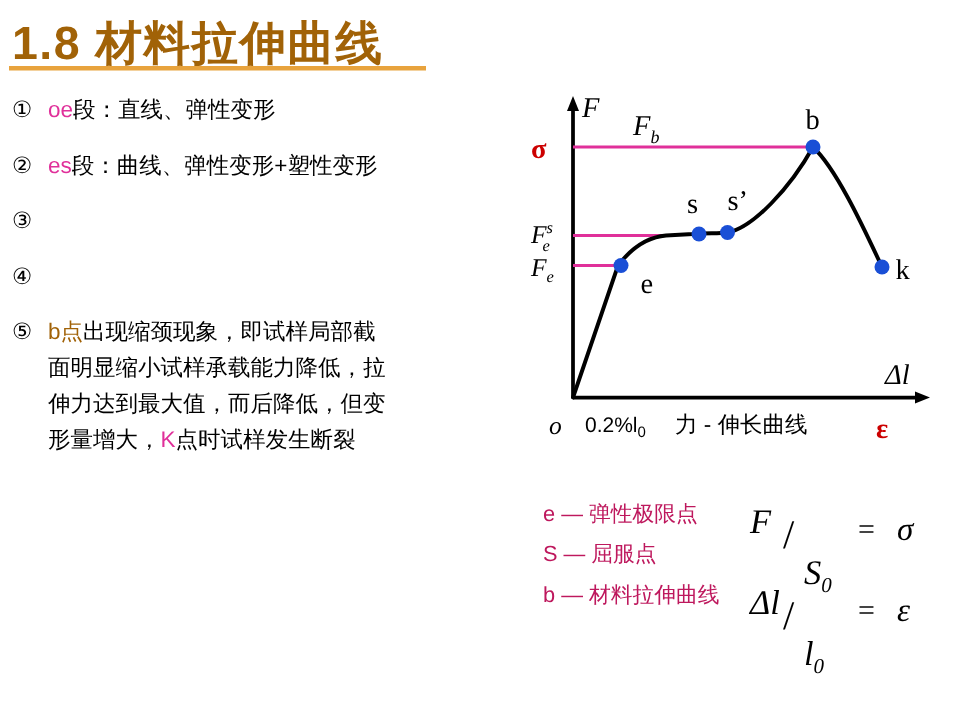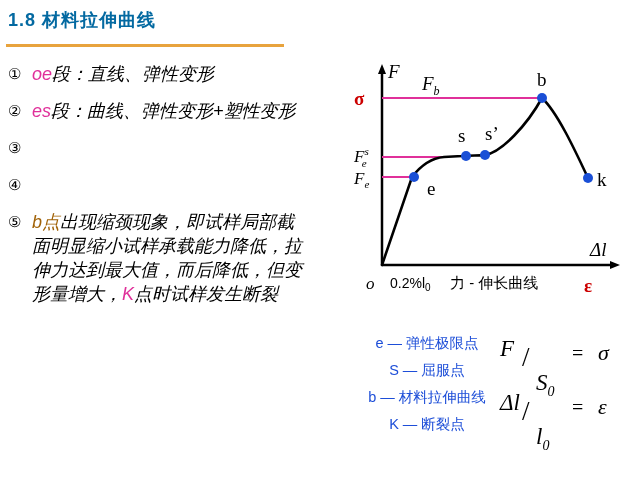--- a/index.html
+++ b/index.html
@@ -18,23 +18,23 @@
     position: relative;
     width: 640px;
     height: 480px;
   }
 
   
   .title {
     position: absolute;
     left: 8px;
     top: 8px;
-    font-size: 18px;
+    font-size: 31px;
     font-weight: bold;
-    color: #0369a1;
+    color: #a16207;
     letter-spacing: 1px;
     white-space: nowrap;
   }
   .title-rule {
     position: absolute;
     left: 6px;
     top: 44px;
     width: 278px;
     height: 3px;
     background: #e8a33d;
@@ -53,24 +53,23 @@
     margin-bottom: 13px;
   }
   .num {
     width: 24px;
     flex: 0 0 24px;
     font-size: 15px;
     color: #000;
     line-height: 24px;
   }
   .item-text {
-    font-size: 18px;
+    font-size: 15px;
     line-height: 24px;
     color: #000;
-    font-style: italic;
   }
   .kw-pink { color: #e0309a; }
   .kw-blue { color: #a16207; }
 
   
   .chart {
     position: absolute;
     left: 352px;
     top: 60px;
     width: 284px;
@@ -81,23 +80,22 @@
   
   .legend {
     position: absolute;
     left: 362px;
     top: 330px;
     width: 130px;
   }
   .legend-row {
     font-size: 14.5px;
     line-height: 27px;
-    color: #1d4ed8;
+    color: #be185d;
     white-space: nowrap;
-    text-align: center;
   }
 
   
   .formulas {
     position: absolute;
     left: 500px;
     top: 330px;
     width: 136px;
     color: #000;
   }
@@ -219,21 +217,20 @@
       <text x="38" y="228" font-family="Liberation Sans, sans-serif" font-size="14" fill="#000">0.2%l<tspan font-size="10" dy="3">0</tspan></text>
       <text x="98" y="228" font-family="Liberation Sans, sans-serif" font-size="15" fill="#000">力 - 伸长曲线</text>
       <text x="232" y="232" font-family="Liberation Serif, serif" font-weight="bold" font-size="19" fill="#cc0000">ε</text>
     </svg>
   </div>
 
   <div class="legend">
     <div class="legend-row">e — 弹性极限点</div>
     <div class="legend-row">S — 屈服点</div>
     <div class="legend-row">b — 材料拉伸曲线</div>
-    <div class="legend-row">K — 断裂点</div>
   </div>
 
   <div class="formulas">
     <div class="formula">
       <span class="frac">
         <span class="top">F</span>
         <span class="slash">/</span>
         <span class="bot">S<span class="sub">0</span></span>
       </span>
       <span class="eqsign">=</span>

